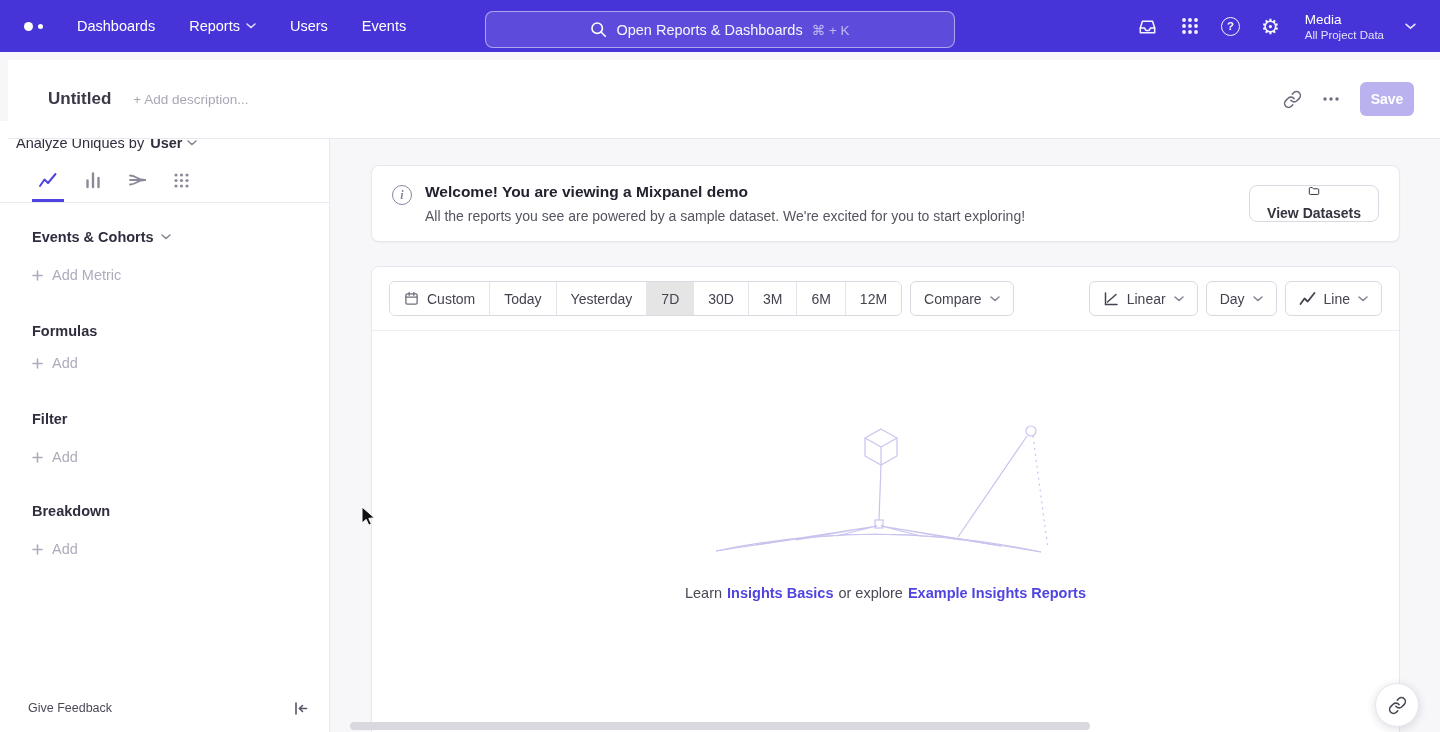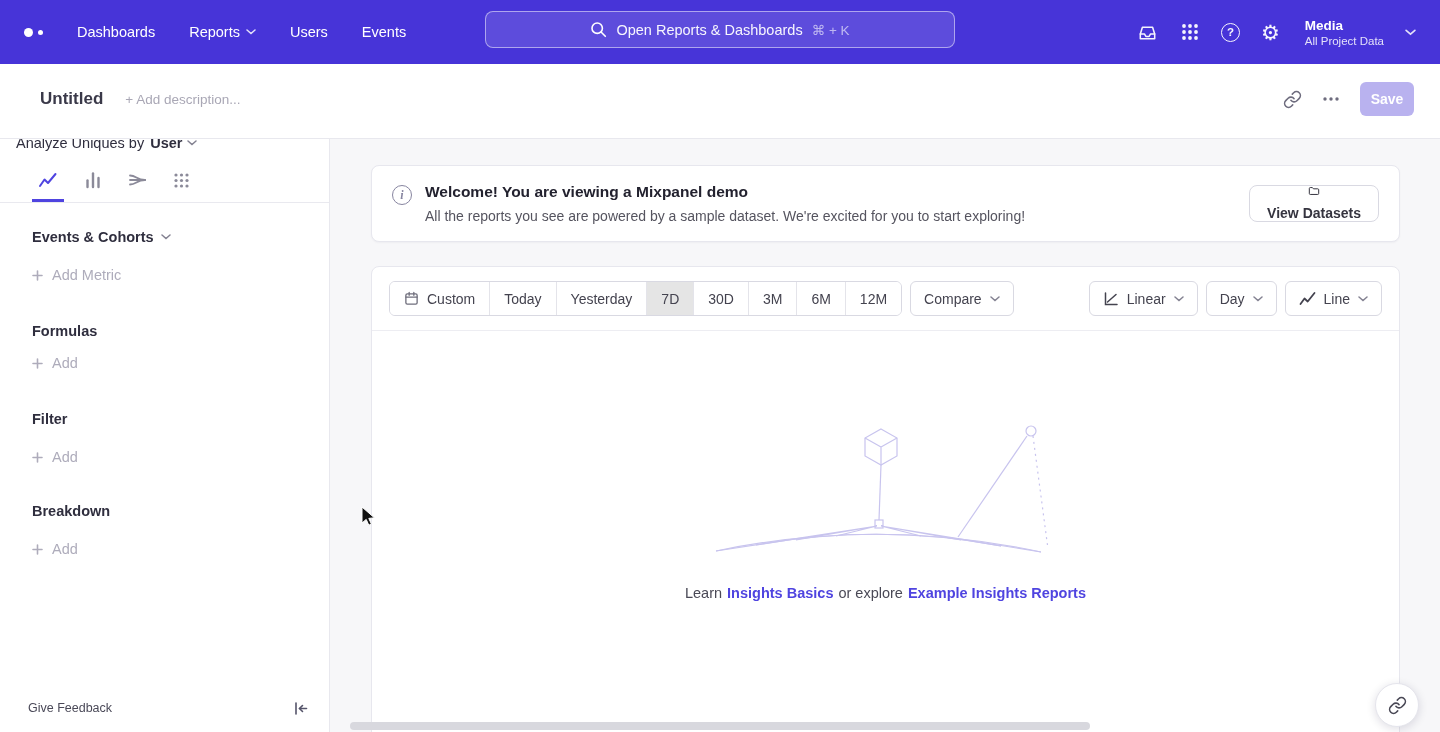--- a/index.html
+++ b/index.html
@@ -8,21 +8,21 @@
     font-family:"Liberation Sans", sans-serif;
     background:#f7f7f9;
     position:relative;
     overflow:hidden;
     color:#2f2e3e;
   }
   svg { display:block; }
 
   
   .topnav {
-    position:absolute; top:0; left:0; right:0; height:64px;
+    position:absolute; top:0; left:0; right:0; height:52px;
     background:#4734d8; display:flex; align-items:center;
     padding:0 24px; color:#fff; z-index:30;
   }
   .logo { display:flex; align-items:center; gap:5px; margin-right:34px; cursor:pointer; }
   .logo .d1 { width:9px; height:9px; border-radius:50%; background:#fff; display:block; }
   .logo .d2 { width:5px; height:5px; border-radius:50%; background:#fff; display:block; }
   .nav-items { display:flex; align-items:center; gap:34px; font-size:14.5px; }
   .nav-item { display:flex; align-items:center; gap:6px; cursor:pointer; color:#fff; }
   .chev { opacity:.85; }
   .searchbar {
@@ -36,26 +36,26 @@
   .searchbar .sc { color:rgba(255,255,255,0.6); font-size:13.5px; }
   .top-right { margin-left:auto; display:flex; align-items:center; gap:21px; }
   .top-icon { color:#fff; opacity:.95; cursor:pointer; display:flex; align-items:center; }
   .circle-glyph {
     width:19px; height:19px; border:1.6px solid #fff; border-radius:50%;
     display:flex; align-items:center; justify-content:center;
     font-size:11.5px; font-weight:bold;
   }
   .gear-glyph { font-size:21px; line-height:1; }
   .project { text-align:left; margin-left:4px; cursor:pointer; }
-  .project-name { font-size:13.5px; font-weight:bold; }
+  .project-name { font-size:13.5px; font-weight:normal; }
   .project-scope { font-size:11.5px; color:rgba(255,255,255,0.85); margin-top:2px; }
 
   
   .report-header {
-    position:absolute; top:60px; left:0; right:0; height:79px;
+    position:absolute; top:60px; left:8px; right:0; height:79px;
     background:#fff; border-bottom:1px solid #e8e8ee;
     display:flex; align-items:center; padding:0 26px; z-index:20;
   }
   .report-title { font-size:17px; font-weight:bold; color:#3a3949; margin-left:14px; cursor:text; }
   .report-desc { font-size:13.5px; color:#a9a7b5; margin-left:22px; cursor:text; }
   .header-right { margin-left:auto; display:flex; align-items:center; gap:20px; }
   .icon-btn { color:#6e6c7e; cursor:pointer; display:flex; align-items:center; }
   .save-btn {
     width:54px; height:34px; border:none; border-radius:6px;
     background:#b9b2ef; color:#fff; font-size:14px; font-weight:bold;

